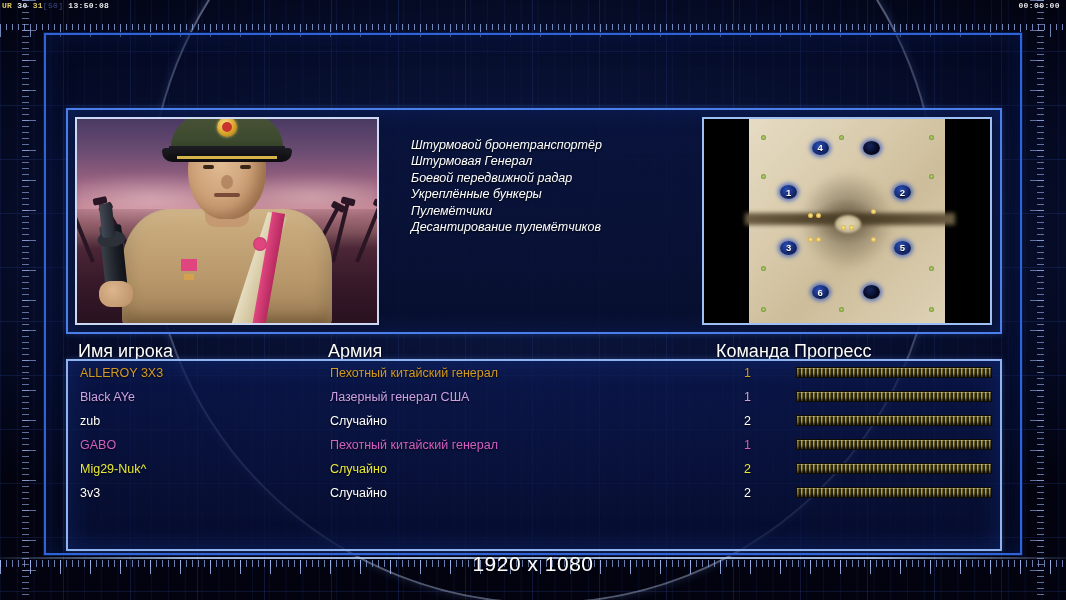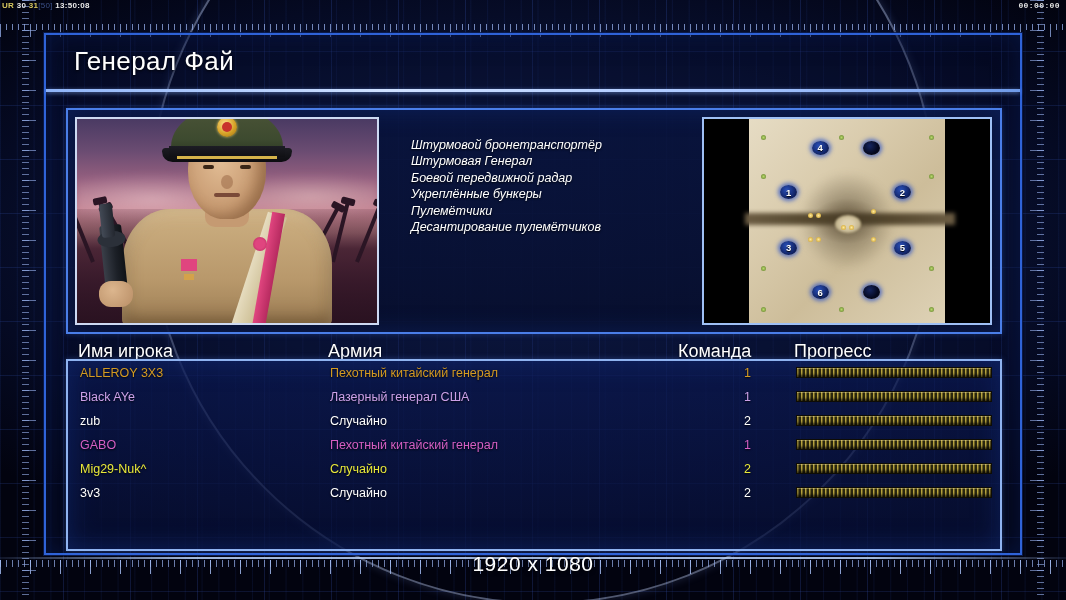--- a/index.html
+++ b/index.html
@@ -93,21 +93,21 @@
   }
   .ruler-right::after{
     content:""; position:absolute; right:0; top:0; width:14px; height:100%;
     background-image: repeating-linear-gradient(to bottom,
        rgba(150,175,235,.62) 0px, rgba(150,175,235,.62) 1px, transparent 1px, transparent 30px);
   }
 
   
   .hud-left {
     position: absolute; left: 2px; top: 1px;
-    font-family: Liberation Sans, sans-serif;
+    font-family: Liberation Mono, monospace;
     font-size: 8px; letter-spacing: .3px;
     white-space: nowrap;
   }
   .hud-left .k1 { color:#d8c860; font-weight:bold; }
   .hud-left .k2 { color:#e6e6e6; font-weight:bold; }
   .hud-left .k3 { color:#d8c860; font-weight:bold; }
   .hud-left .k4 { color:#3b4f86; }
   .hud-left .k5 { color:#e9e9e9; font-weight:bold; }
   .hud-right {
     position: absolute; right: 6px; top: 1px;
@@ -332,21 +332,21 @@
 
   
   .col-heads {
     position:absolute; left:66px; top:341px; width:936px; height:18px;
     color:#ffffff; font-size:18px;
     text-shadow: 0 1px 2px rgba(0,0,0,.9);
   }
   .col-heads span { position:absolute; top:0; white-space:nowrap; }
   .ch-name { left: 12px; }
   .ch-army { left: 262px; }
-  .ch-team { left: 612px; }
+  .ch-team { left: 650px; }
   .ch-prog { left: 728px; }
 
   .players-panel {
     position:absolute; left:66px; top:359px; width:936px; height:192px;
     border: 2px solid #8fb3f0;
     background: linear-gradient(to bottom, rgba(12,26,86,.62), rgba(8,17,58,.62));
     box-shadow: inset 0 0 26px rgba(20,50,130,.5), 0 0 6px rgba(80,130,230,.35);
   }
   .row {
     position: relative;
@@ -404,24 +404,20 @@
   <div class="hud-left">
     <span class="k1">UR</span>
     <span class="k2">30</span>
     <span class="k3">31</span><span class="k4">[50]</span>
     <span class="k5">13:50:08</span>
   </div>
   <div class="hud-right">00:00:00</div>
 
   <div class="window"></div>
 
-  <div class="title-wrap">
-    <div class="title">Генерал Фай</div>
-    <div class="title-rule"></div>
-  </div>
 
   <div class="content-panel">
 
     <div class="portrait">
       <div class="sky"></div>
       <div class="cloudband"></div>
       <div class="skyline"></div>
       <div class="rifle" style="left:14px;transform:rotate(-22deg)"></div>
       <div class="rifle" style="left:34px;transform:rotate(-12deg)"></div>
       <div class="rifle" style="left:58px;transform:rotate(-30deg)"></div>

